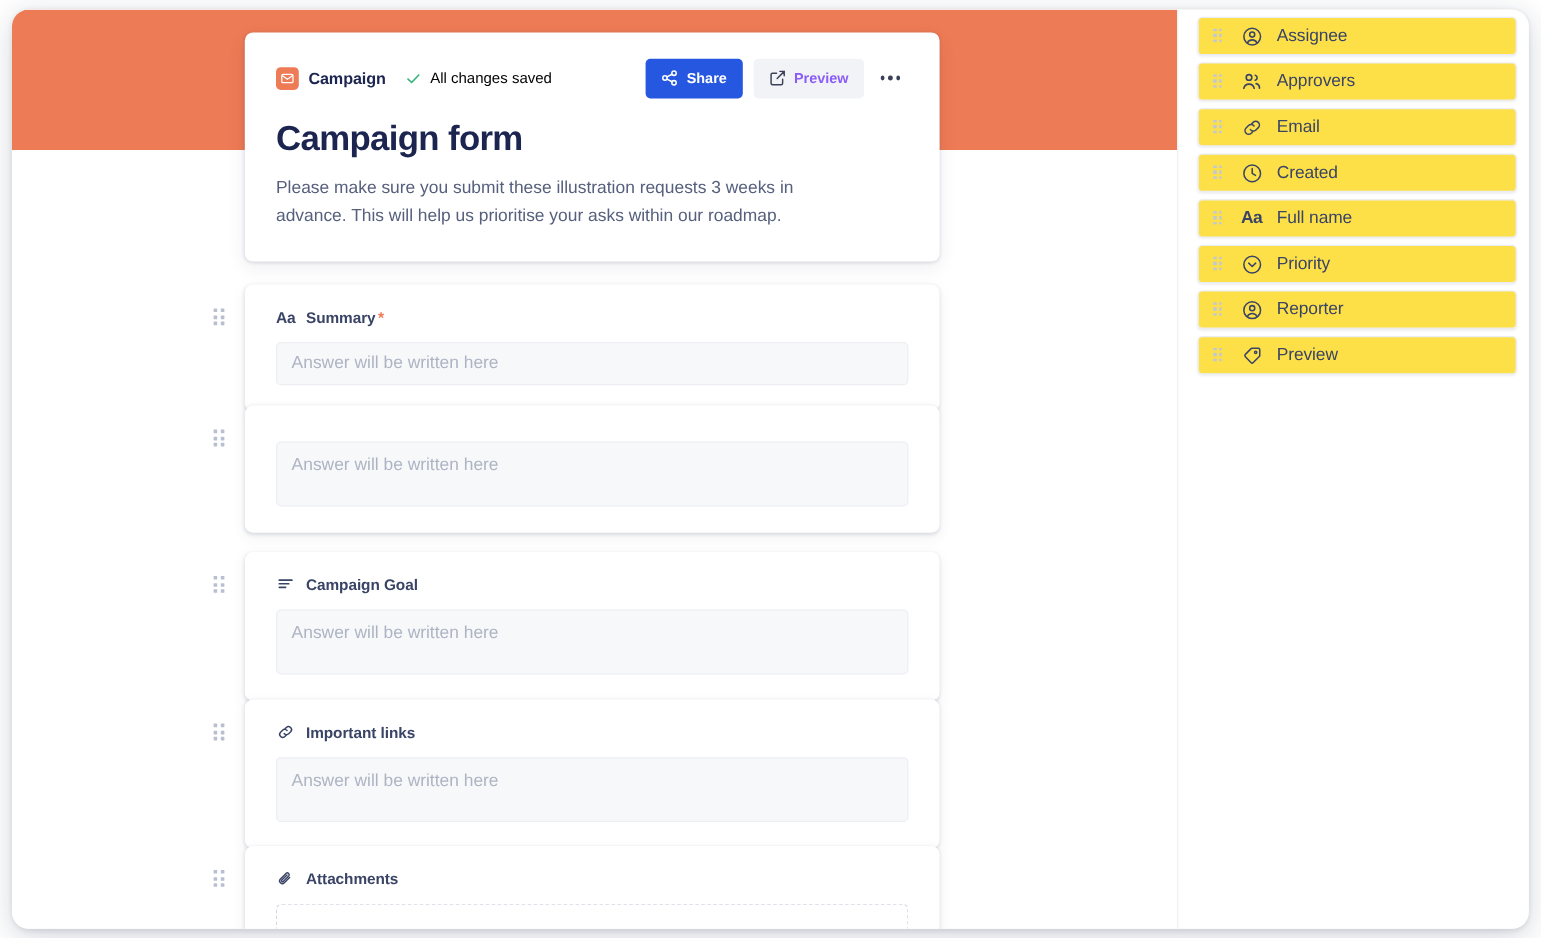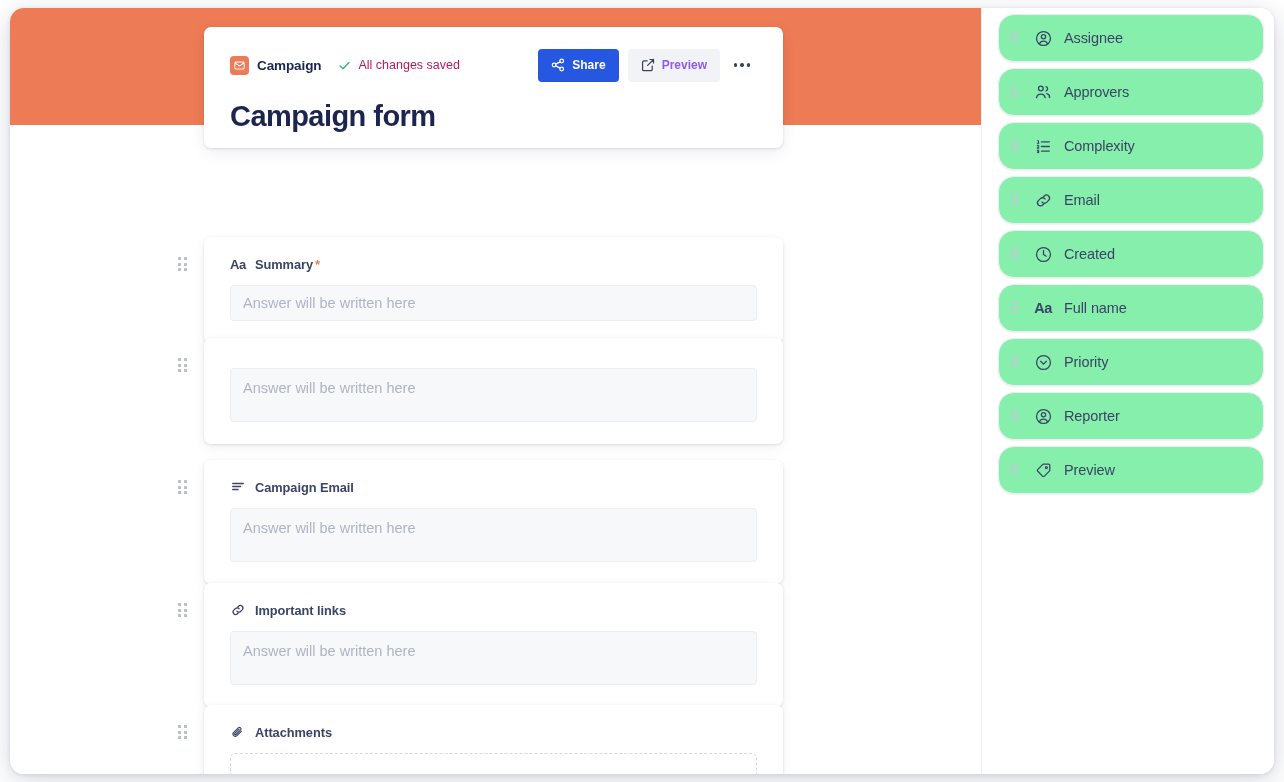--- a/index.html
+++ b/index.html
@@ -49,21 +49,21 @@
   
   #form-header-card {
     position: absolute;
     left: 194px;
     top: 19px;
     width: 579px;
     background: #ffffff;
     border-radius: 7px;
     box-shadow: 0 1px 3px rgba(24, 33, 66, 0.13),
                 0 5px 16px rgba(24, 33, 66, 0.07);
-    padding: 22px 26px 16px 26px;
+    padding: 22px 26px 26px 26px;
   }
 
   .header-toolbar {
     display: flex;
     align-items: center;
     height: 32px;
   }
 
   .badge-chip {
     display: flex;
@@ -91,21 +91,21 @@
 
   .saved-state {
     display: flex;
     align-items: center;
     gap: 7px;
     margin-left: 17px;
   }
 
   .saved-text {
     font-size: 12.5px;
-    color: #be185d;
+    color: #000000;
   }
 
   .toolbar-spacer { flex: 1 1 auto; }
 
   .btn {
     display: flex;
     align-items: center;
     gap: 7px;
     height: 33px;
     padding: 0 13px;
@@ -258,25 +258,25 @@
     height: 766px;
     background: #ffffff;
     border-left: 1px solid #EDEFF3;
     padding: 6px 10px 0 16px;
     overflow: hidden;
   }
 
   .palette-item {
     display: flex;
     align-items: center;
-    height: 48px;
+    height: 32px;
     margin-bottom: 6px;
-    background: #86efac;
+    background: #fde047;
     border: 1px solid #EBEDF2;
-    border-radius: 16px;
+    border-radius: 4px;
     box-shadow: 0 1px 2px rgba(24, 33, 66, 0.07);
     padding: 0 12px;
     cursor: grab;
   }
 
   .palette-handle {
     width: 9px;
     height: 13px;
     display: grid;
     grid-template-columns: repeat(2, 2.5px);
@@ -375,20 +375,21 @@
         </button>
 
         <button id="more-actions-button">
           <span class="kebab-dot"></span>
           <span class="kebab-dot"></span>
           <span class="kebab-dot"></span>
         </button>
       </div>
 
       <h1 id="form-title">Campaign form</h1>
+      <p id="form-description">Please make sure you submit these illustration requests 3 weeks in advance. This will help us prioritise your asks within our roadmap.</p>
     </div>
 
     <div class="question-card" style="top:229px;">
       <div class="drag-handle">
         <i></i>
           <i></i>
           <i></i>
           <i></i>
           <i></i>
           <i></i>
@@ -427,21 +428,21 @@
           <i></i>
           <i></i>
           <i></i>
       </div>
       <div class="q-label-row">
         <span class="palette-icon" style="width:16px;margin-right:0;">
           <svg width="14" height="14" viewBox="0 0 16 16" fill="none">
             <path d="M2 4h12M2 7.4h9M2 10.8h6" stroke="#3a4466" stroke-width="1.6" stroke-linecap="round"></path>
           </svg>
         </span>
-        <span class="q-label">Campaign Email</span>
+        <span class="q-label">Campaign Goal</span>
       </div>
       <div class="answer-box tall">
         <span>Answer will be written here</span>
       </div>
     </div>
 
     <div class="question-card" style="top:575px;">
       <div class="drag-handle">
         <i></i>
           <i></i>
@@ -523,39 +524,20 @@
         <svg width="18" height="18" viewBox="0 0 20 20" fill="none">
           <circle cx="7.6" cy="6.1" r="2.6" stroke="#3a4466" stroke-width="1.5"></circle>
           <path d="M2.8 16.2a4.9 4.9 0 0 1 9.6 0" stroke="#3a4466" stroke-width="1.5" stroke-linecap="round"></path>
           <path d="M13.4 4.1a2.4 2.4 0 0 1 0 4.6" stroke="#3a4466" stroke-width="1.5" stroke-linecap="round"></path>
           <path d="M14.2 11.9a4.2 4.2 0 0 1 3.1 4.3" stroke="#3a4466" stroke-width="1.5" stroke-linecap="round"></path>
         </svg>
       </span>
       <span class="palette-label">Approvers</span>
     </div>
 
-    <div class="palette-item">
-      <span class="palette-handle">
-          <i></i>
-          <i></i>
-          <i></i>
-          <i></i>
-          <i></i>
-          <i></i>
-        </span>
-      <span class="palette-icon">
-        <svg width="17" height="17" viewBox="0 0 20 20" fill="none">
-          <path d="M7.6 4.6h9.2M7.6 10h9.2M7.6 15.4h9.2" stroke="#3a4466" stroke-width="1.6" stroke-linecap="round"></path>
-          <path d="M3 3.2h1.1v3.1M2.6 6.3h2.1" stroke="#3a4466" stroke-width="1.2" stroke-linecap="round" stroke-linejoin="round"></path>
-          <path d="M2.6 9.1a1 1 0 0 1 1.9.5c0 .8-1.9 1.4-1.9 2.3h2.1" stroke="#3a4466" stroke-width="1.2" stroke-linecap="round" stroke-linejoin="round"></path>
-          <path d="M2.7 14.3h1.8l-1.1 1.2h.3a.9.9 0 1 1-.9 1.1" stroke="#3a4466" stroke-width="1.2" stroke-linecap="round" stroke-linejoin="round"></path>
-        </svg>
-      </span>
-      <span class="palette-label">Complexity</span>
-    </div>
 
     <div class="palette-item">
       <span class="palette-handle">
           <i></i>
           <i></i>
           <i></i>
           <i></i>
           <i></i>
           <i></i>
         </span>

